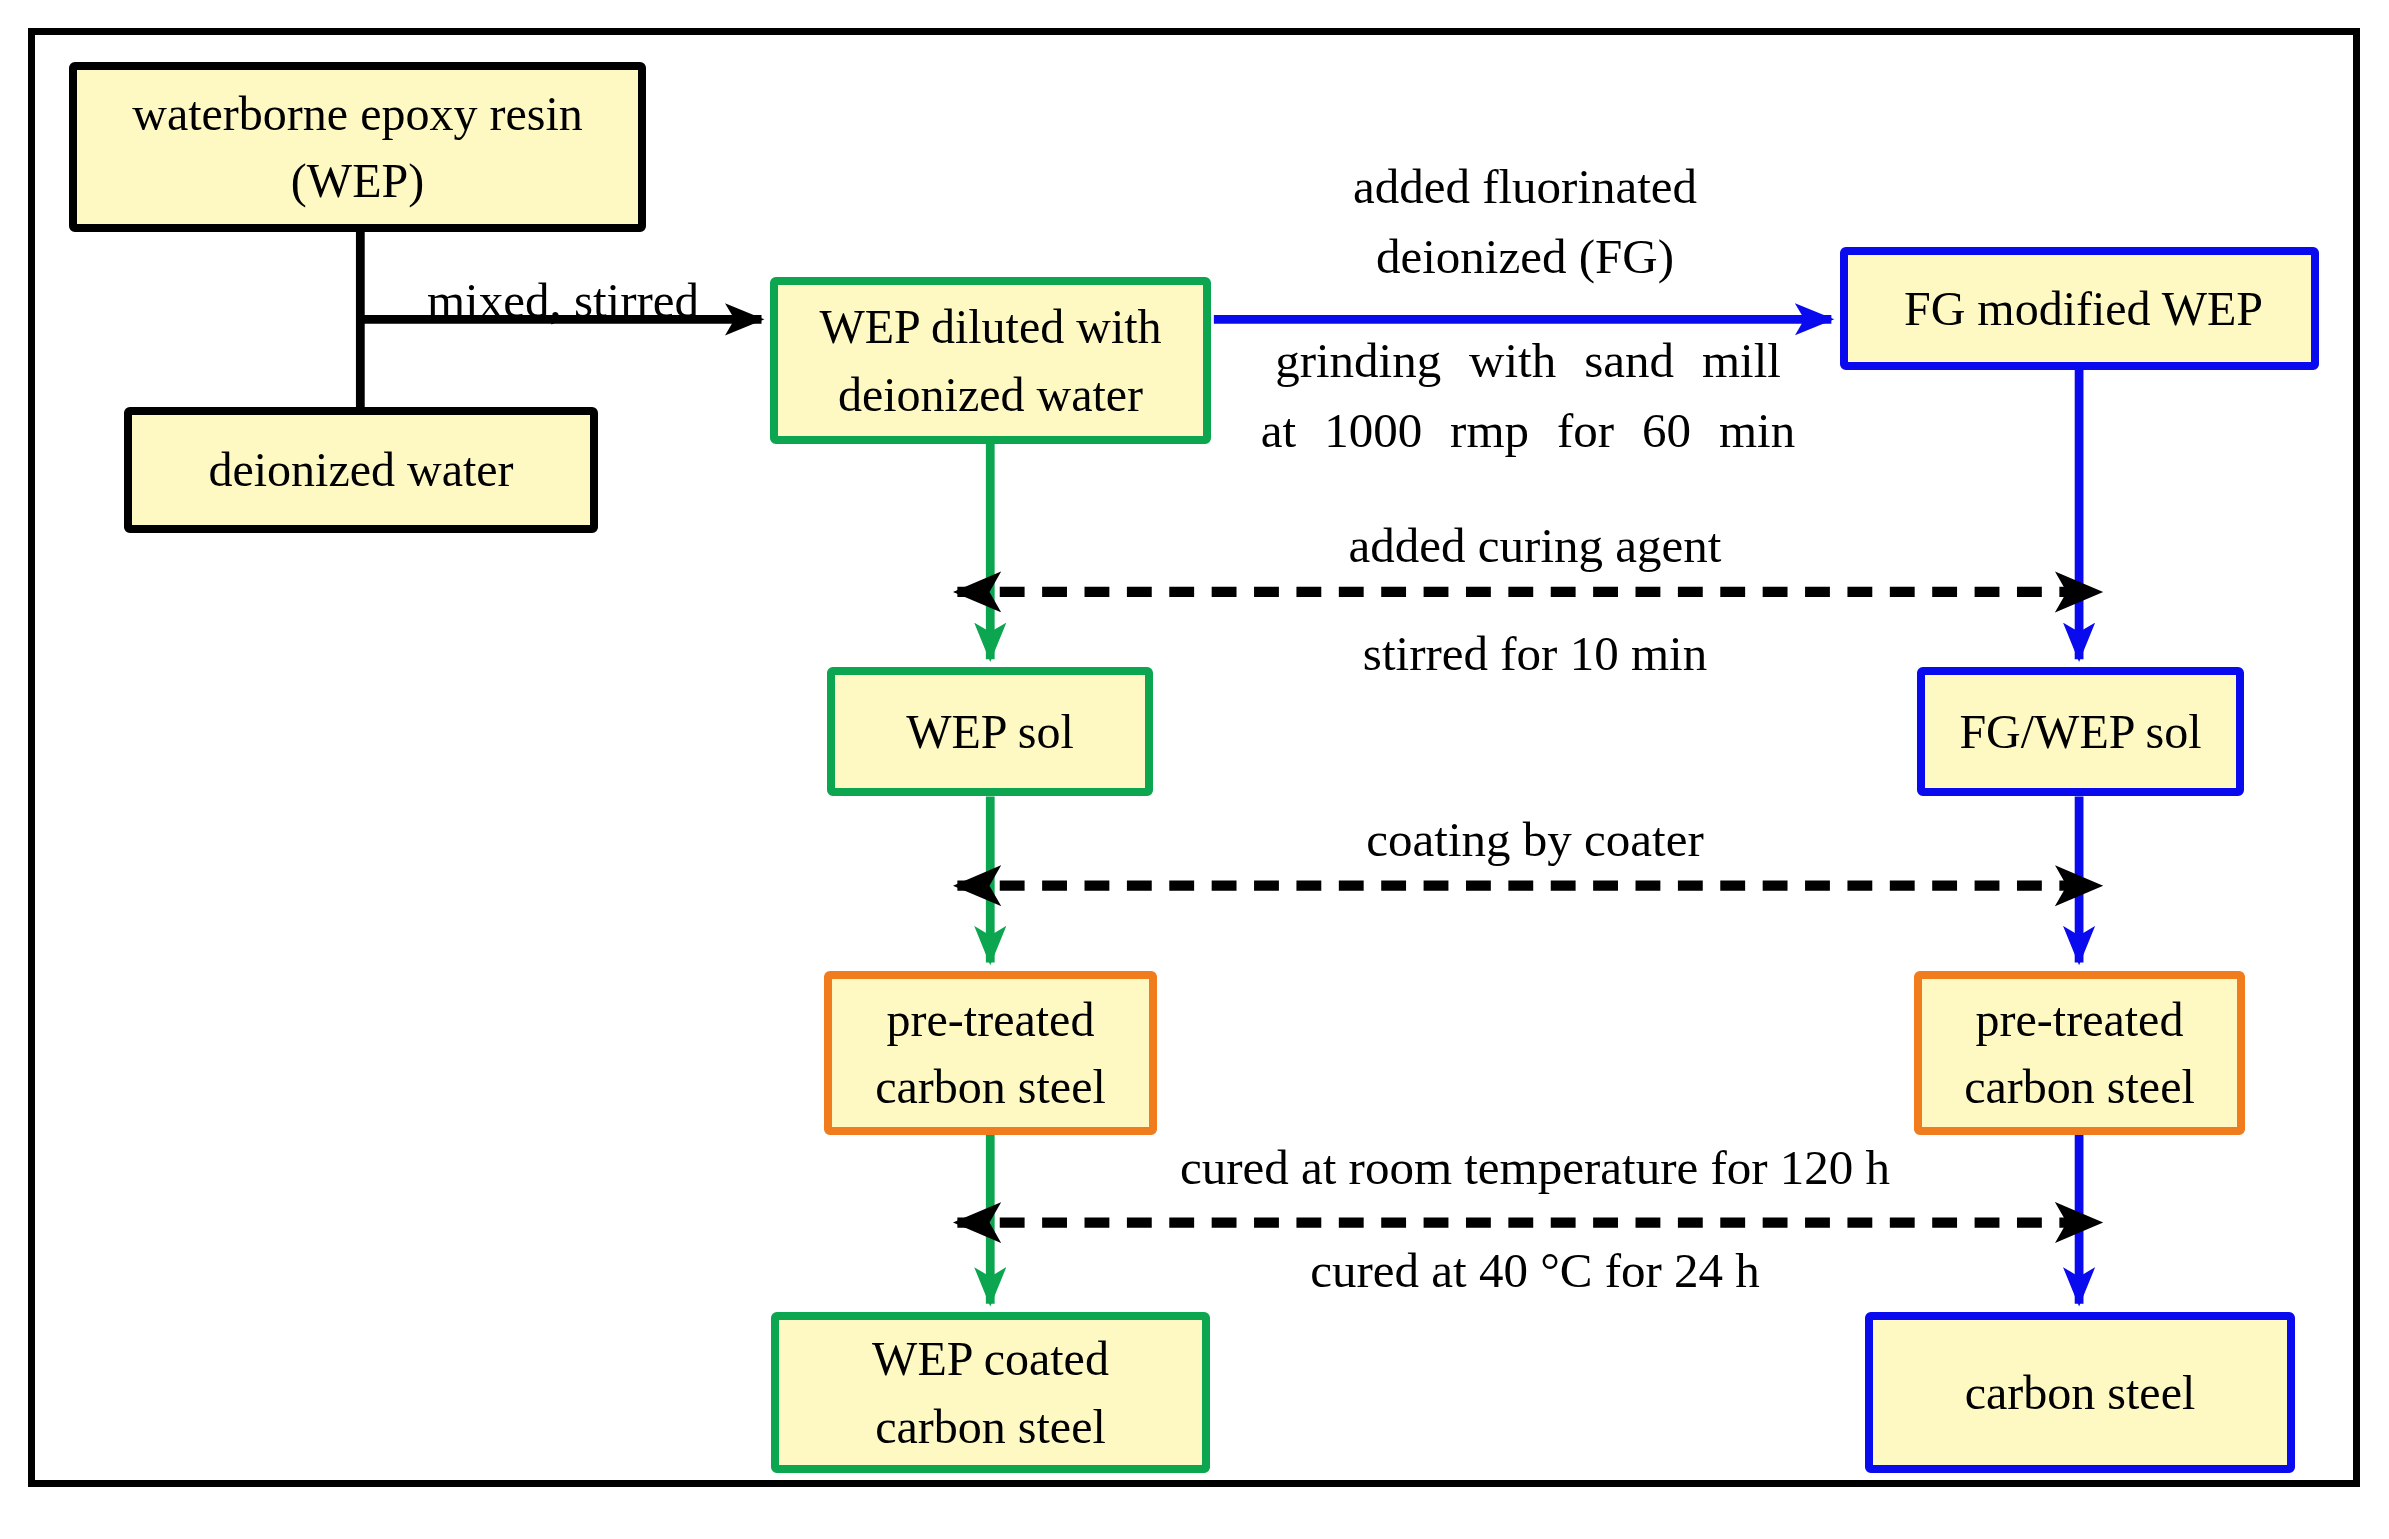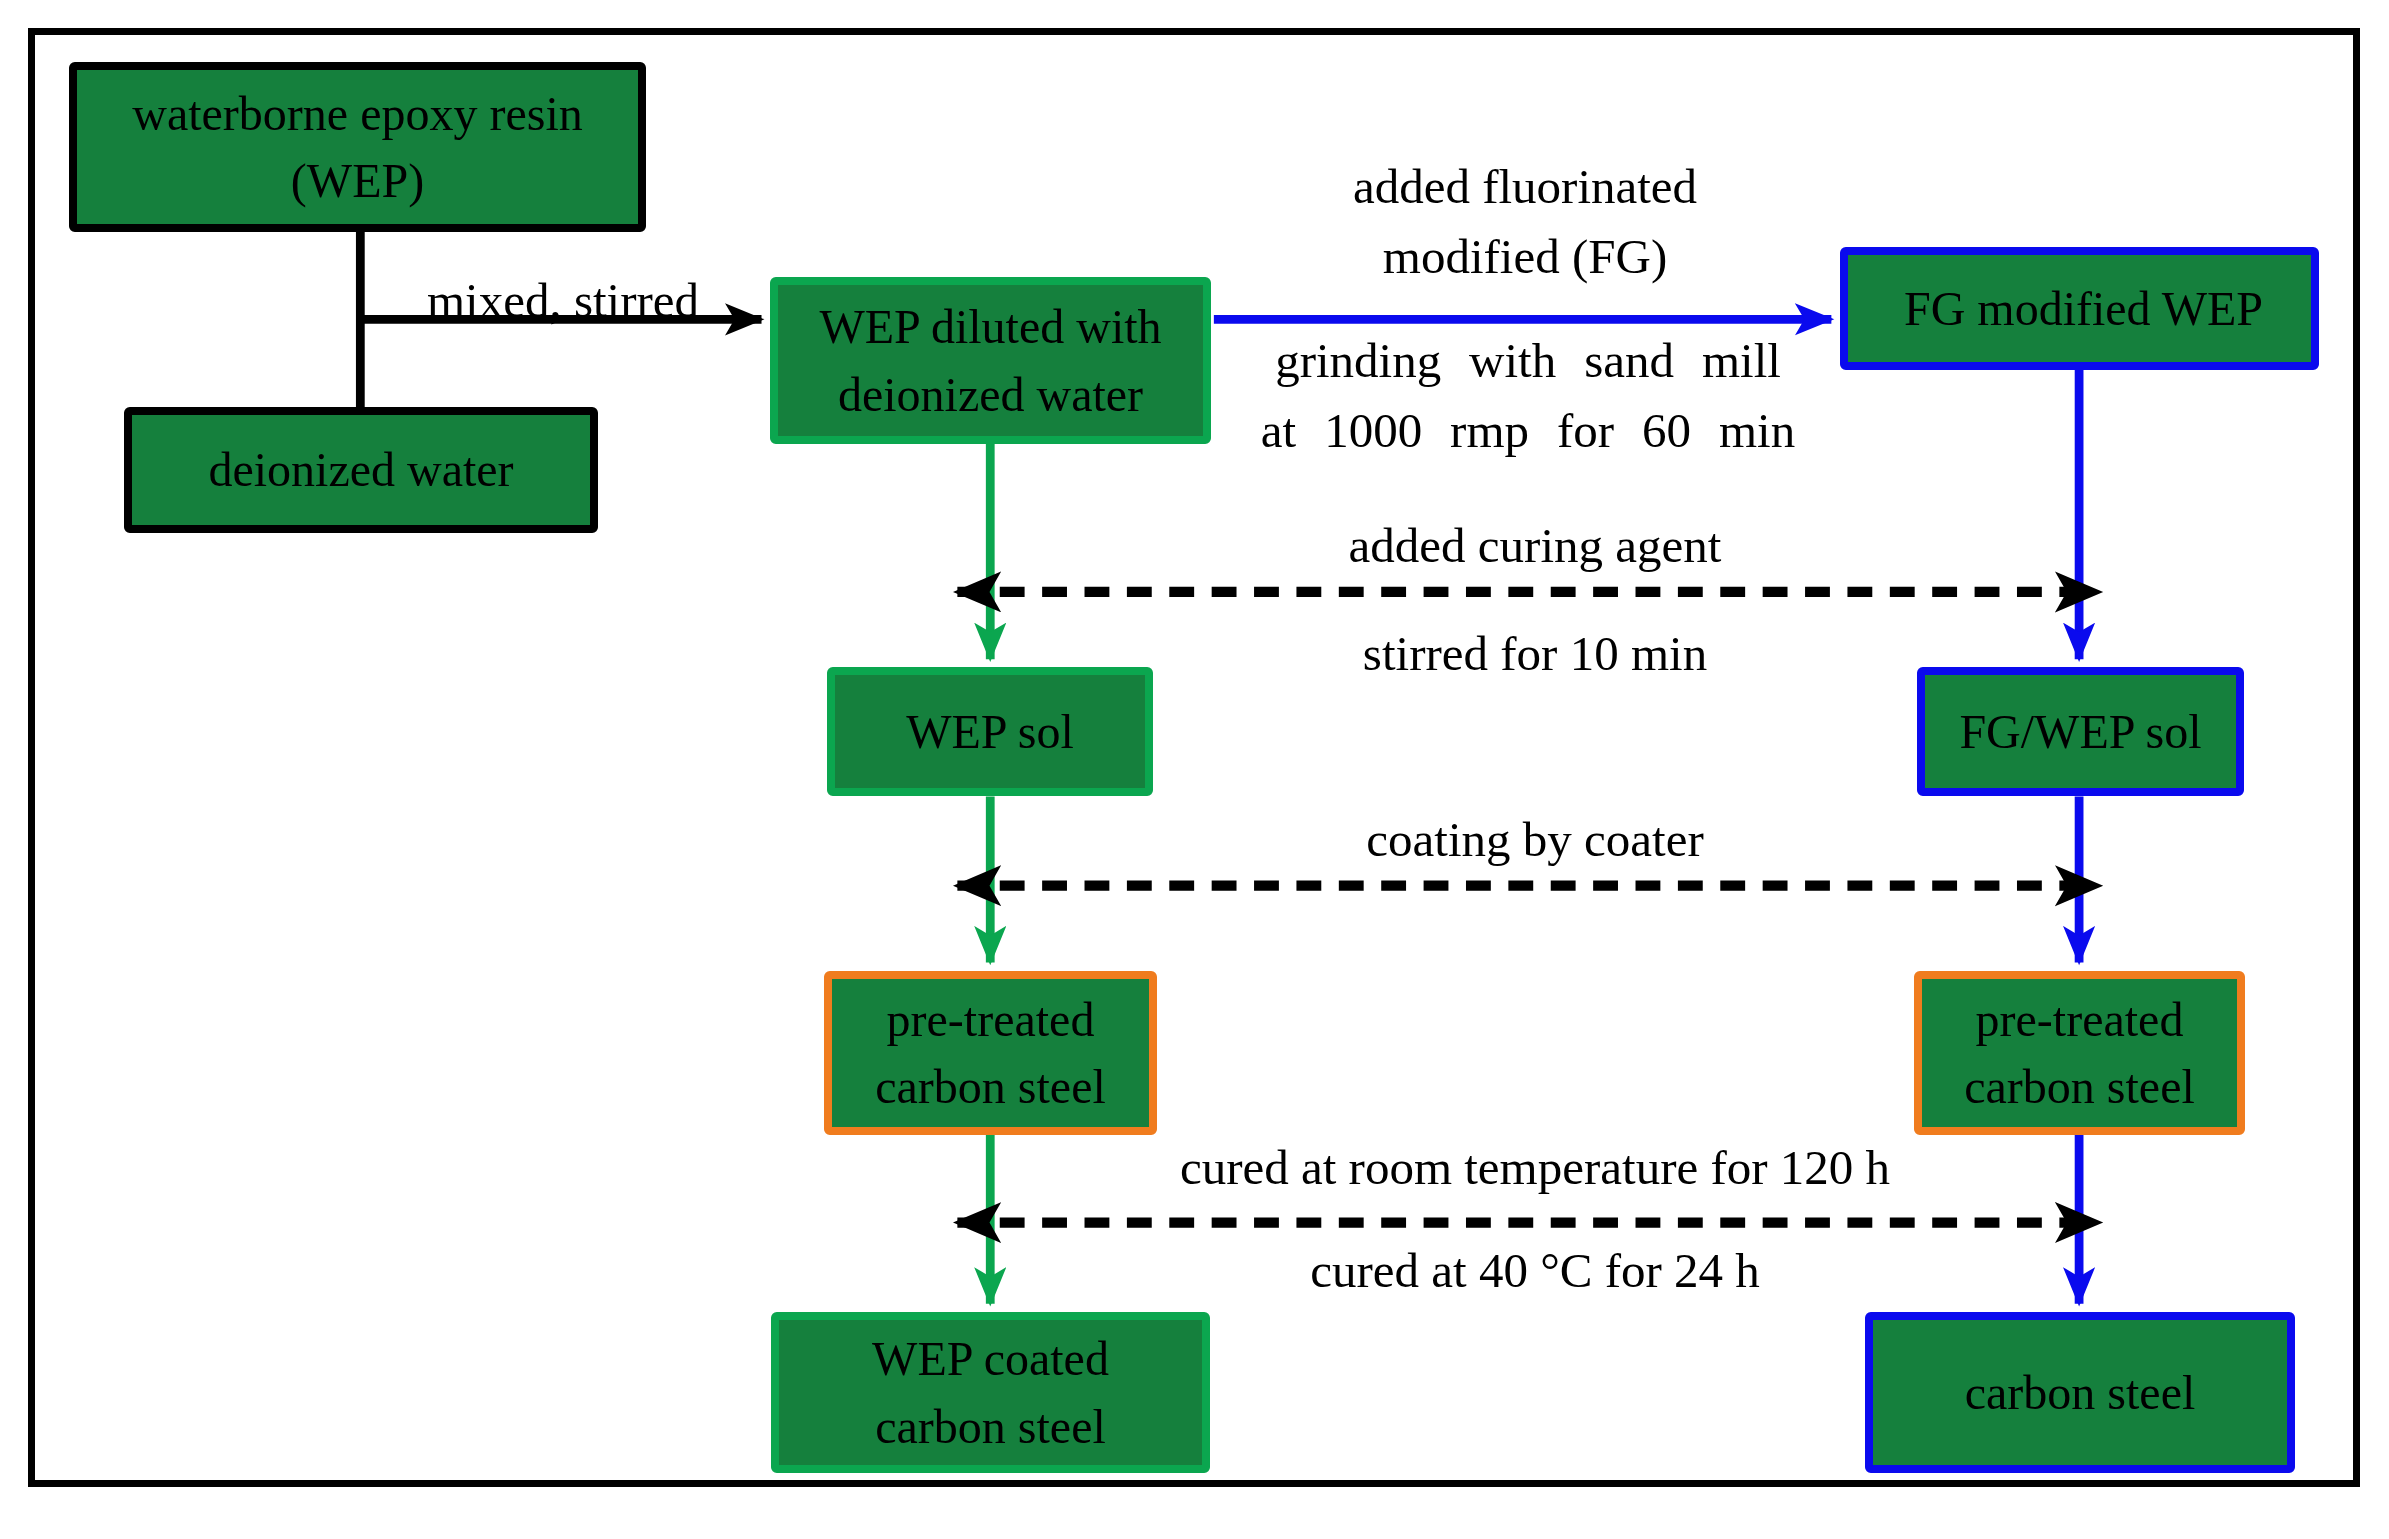--- a/index.html
+++ b/index.html
@@ -26,21 +26,21 @@
   .connector-layer { position: absolute; left: 0; top: 0; width: 2389px; height: 1539px; }
   .ln { fill: none; }
   .ln.black  { stroke: var(--frame); stroke-width: 12; }
   .ln.green  { stroke: var(--green); stroke-width: 12; }
   .ln.blue   { stroke: var(--blue);  stroke-width: 12; }
   .ln.dashed { stroke: var(--frame); stroke-width: 14; stroke-dasharray: 34 24; }
   .node {
     position: absolute;
     display: flex; flex-direction: column;
     align-items: center; justify-content: center;
-    background: #15803d;
+    background: #fef9c3;
     border-radius: 5.8px;
     text-align: center;
     font-size: 48px; line-height: 1.40;
     white-space: nowrap;
   }
   .node.black-box  { border: 8px solid var(--frame); }
   .node.green-box  { border: 8px solid var(--green); }
   .node.blue-box   { border: 8px solid var(--blue); }
   .node.orange-box { border: 8px solid var(--orange); }
   .lbl {
@@ -133,21 +133,21 @@
     <span>carbon steel</span>
   </div>
 
   <div class="node blue-box" style="left:1865px; top:1312px; width:430px; height:161px;">
     <span>carbon steel</span>
   </div>
 
   <div class="lbl" style="left:552px; top:300px;margin-left:11px;">mixed, stirred</div>
 
   <div class="lbl" style="left:1525px; top:186px;">added fluorinated</div>
-  <div class="lbl" style="left:1525px; top:256px;">modified (FG)</div>
+  <div class="lbl" style="left:1525px; top:256px;">deionized (FG)</div>
 
   <div class="lbl wide" style="left:1528px; top:360px;">grinding with sand mill</div>
   <div class="lbl wide" style="left:1528px; top:430px;">at 1000 rmp for 60 min</div>
 
   <div class="lbl" style="left:1535px; top:545px;">added curing agent</div>
   <div class="lbl" style="left:1535px; top:653px;">stirred for 10 min</div>
 
   <div class="lbl" style="left:1535px; top:839px;">coating by coater</div>
 
   <div class="lbl" style="left:1535px; top:1167px;">cured at room temperature for 120 h</div>

